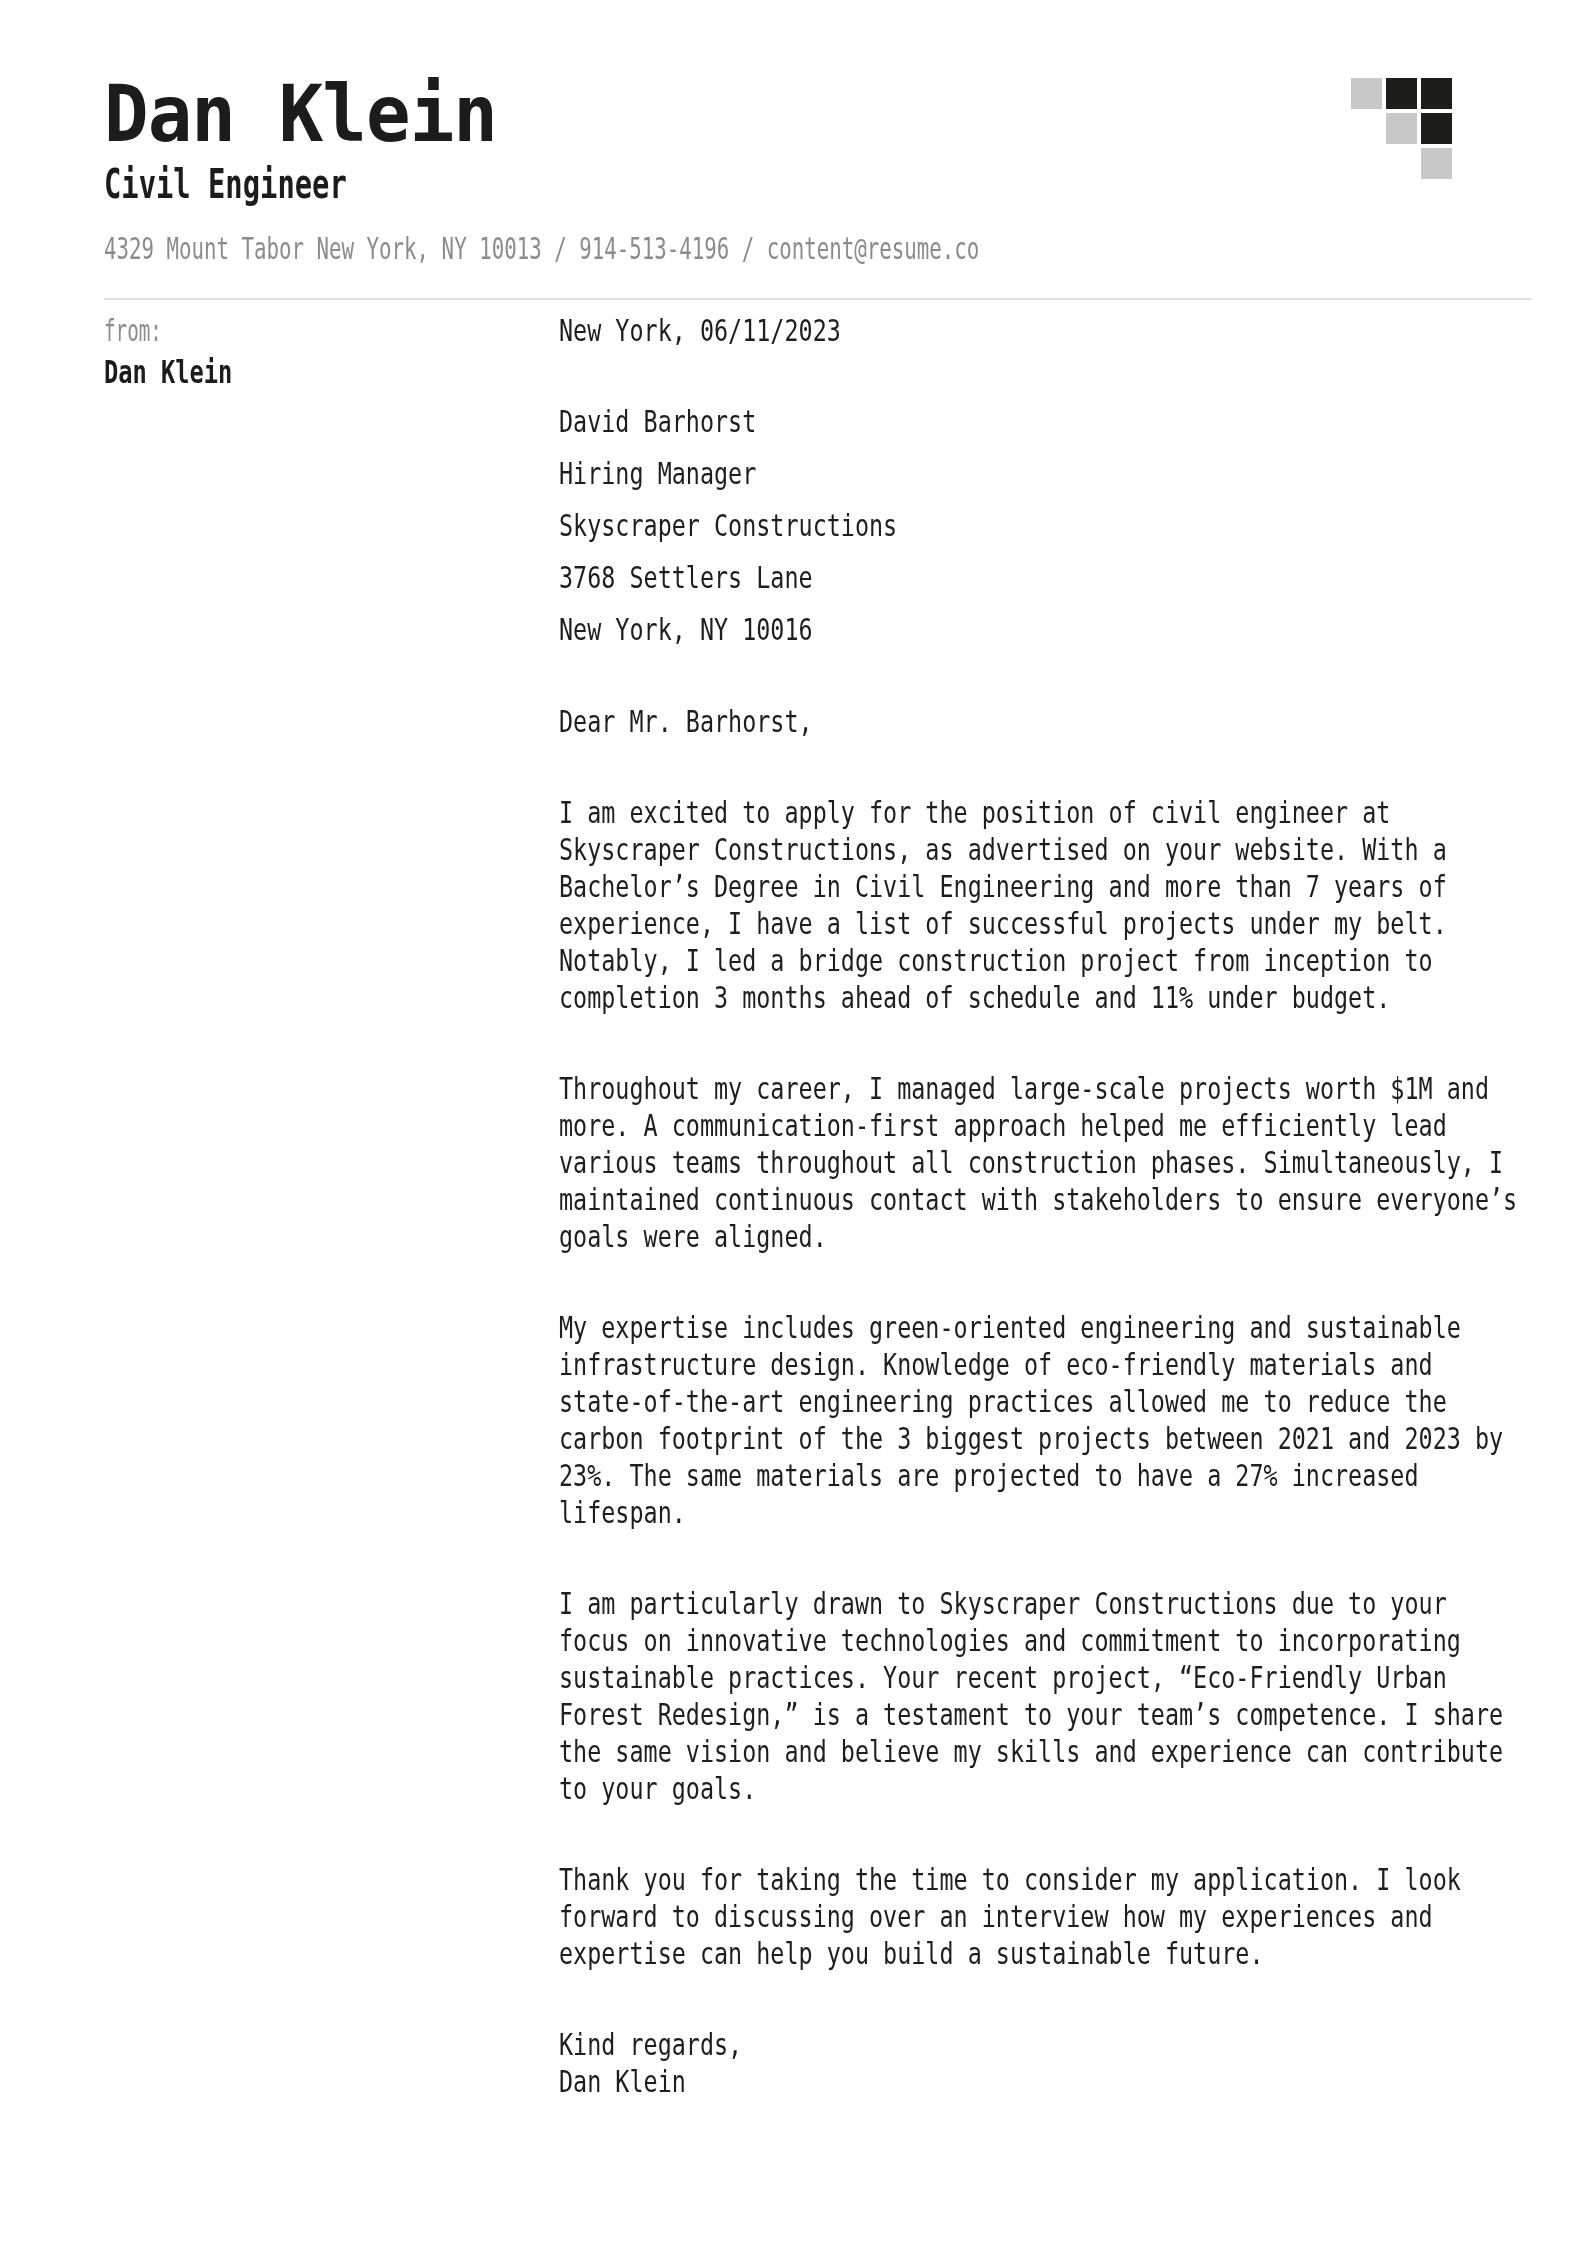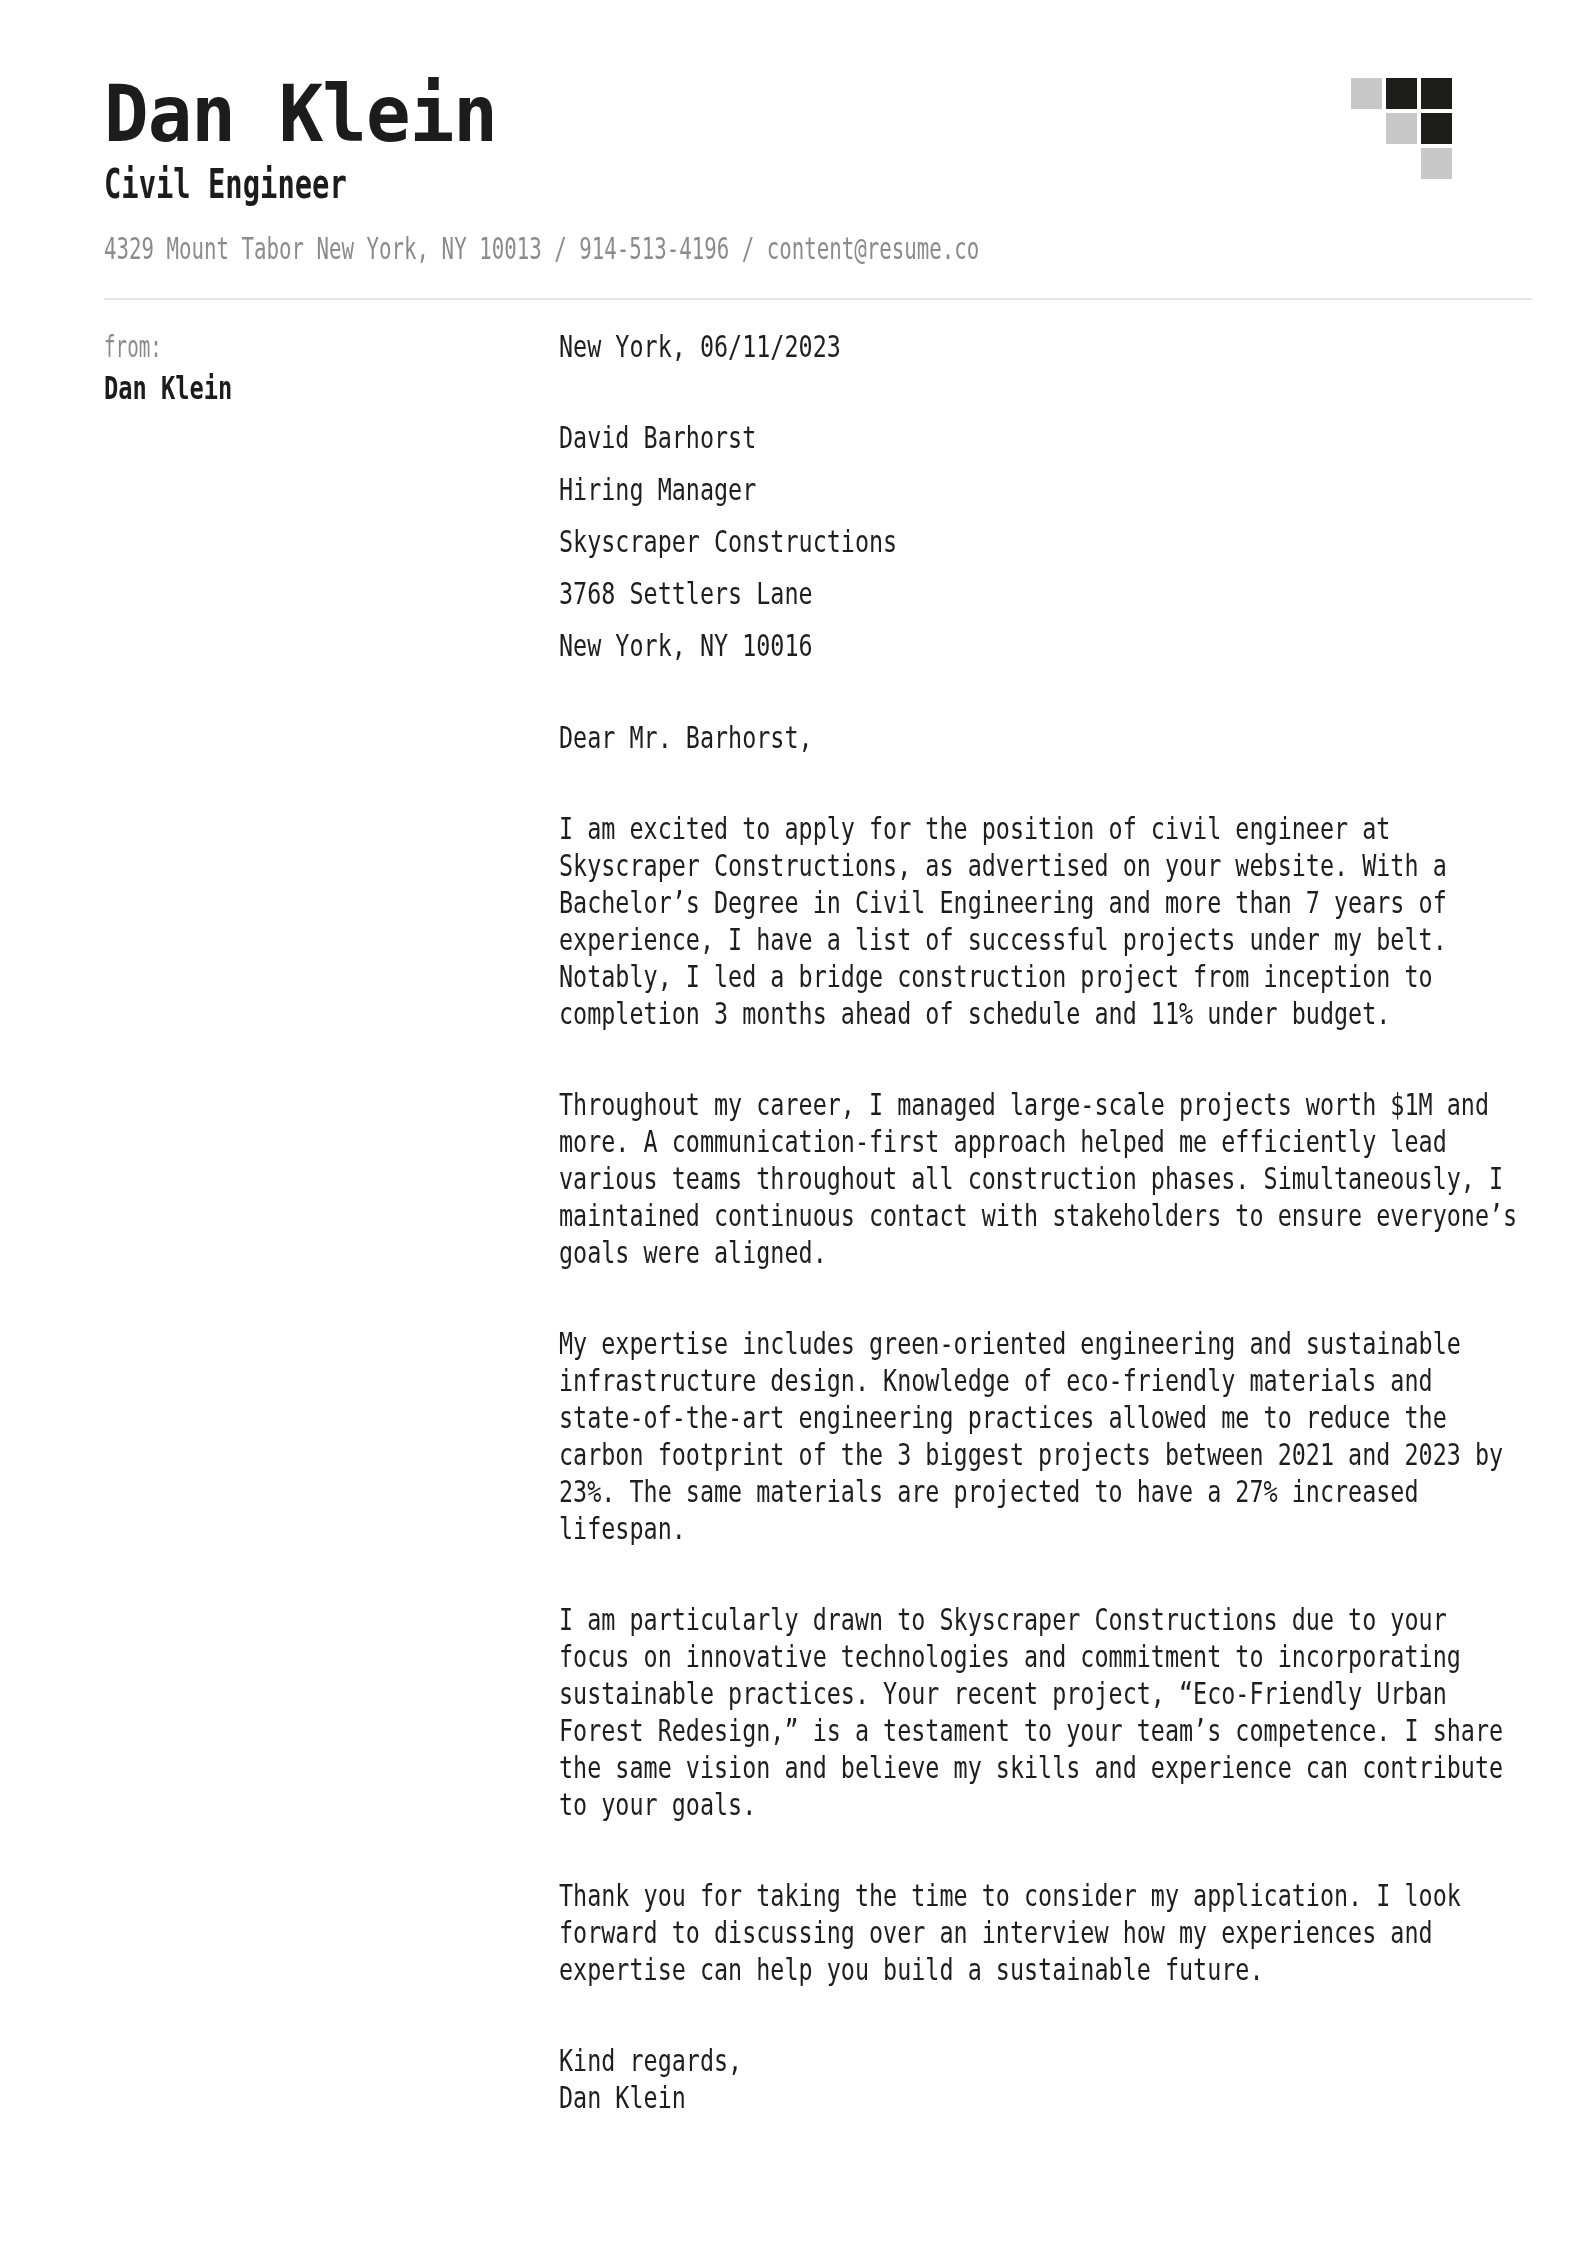--- a/index.html
+++ b/index.html
@@ -40,21 +40,21 @@
   .logo-grid {
     position: absolute; top: 78px; right: 80px;
     display: grid;
     grid-template-columns: repeat(3, 31px);
     grid-auto-rows: 31px;
     gap: 4px;
   }
   .logo-cell { width: 31px; height: 31px; }
 
   
-  .letter-row { display: flex; margin-top: 28px; align-items: flex-start; }
+  .letter-row { display: flex; margin-top: 12px; align-items: flex-start; }
   .sidebar { width: 455px; flex: 0 0 455px; }
   .from-label {
     font-size: 31px; line-height: 37px; color: #8b8b8b;
     white-space: pre; transform: scaleX(0.62); transform-origin: left top;
   }
   .sidebar-name {
     font-size: 32px; font-weight: bold; line-height: 37px; margin-top: 5px;
     white-space: pre; transform: scaleX(0.74); transform-origin: left top;
     color: #1c1c1c;
   }

